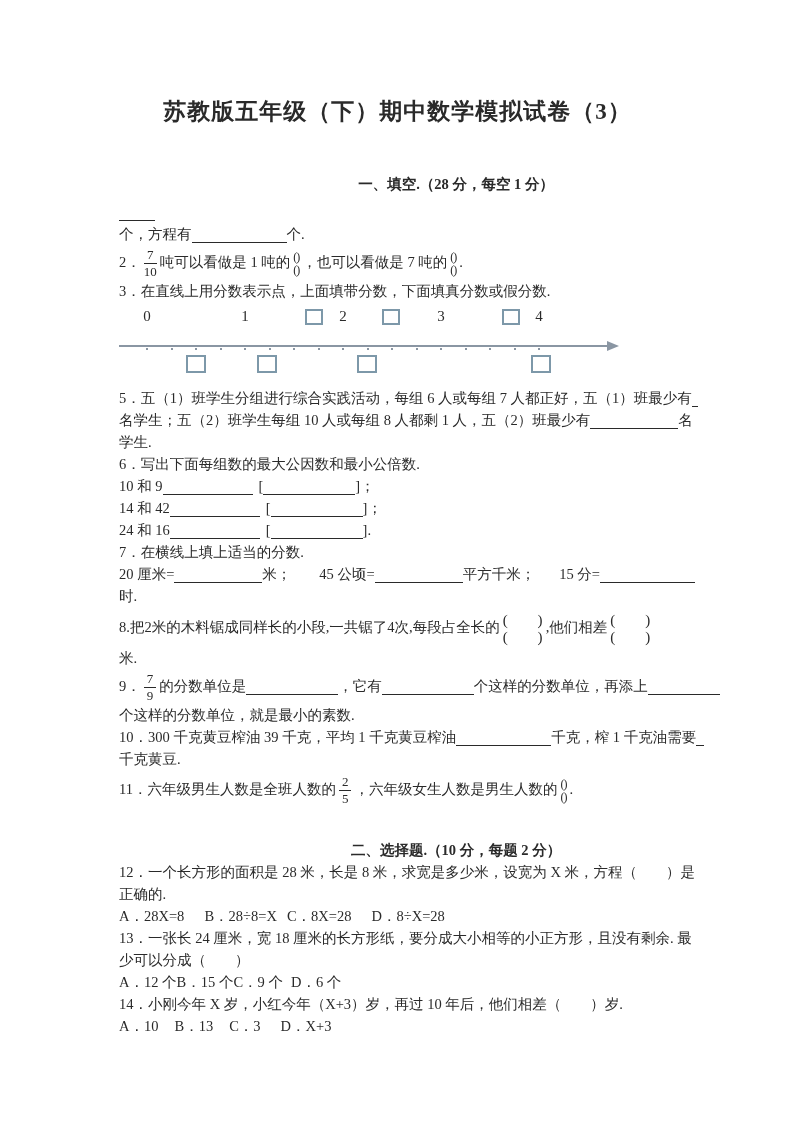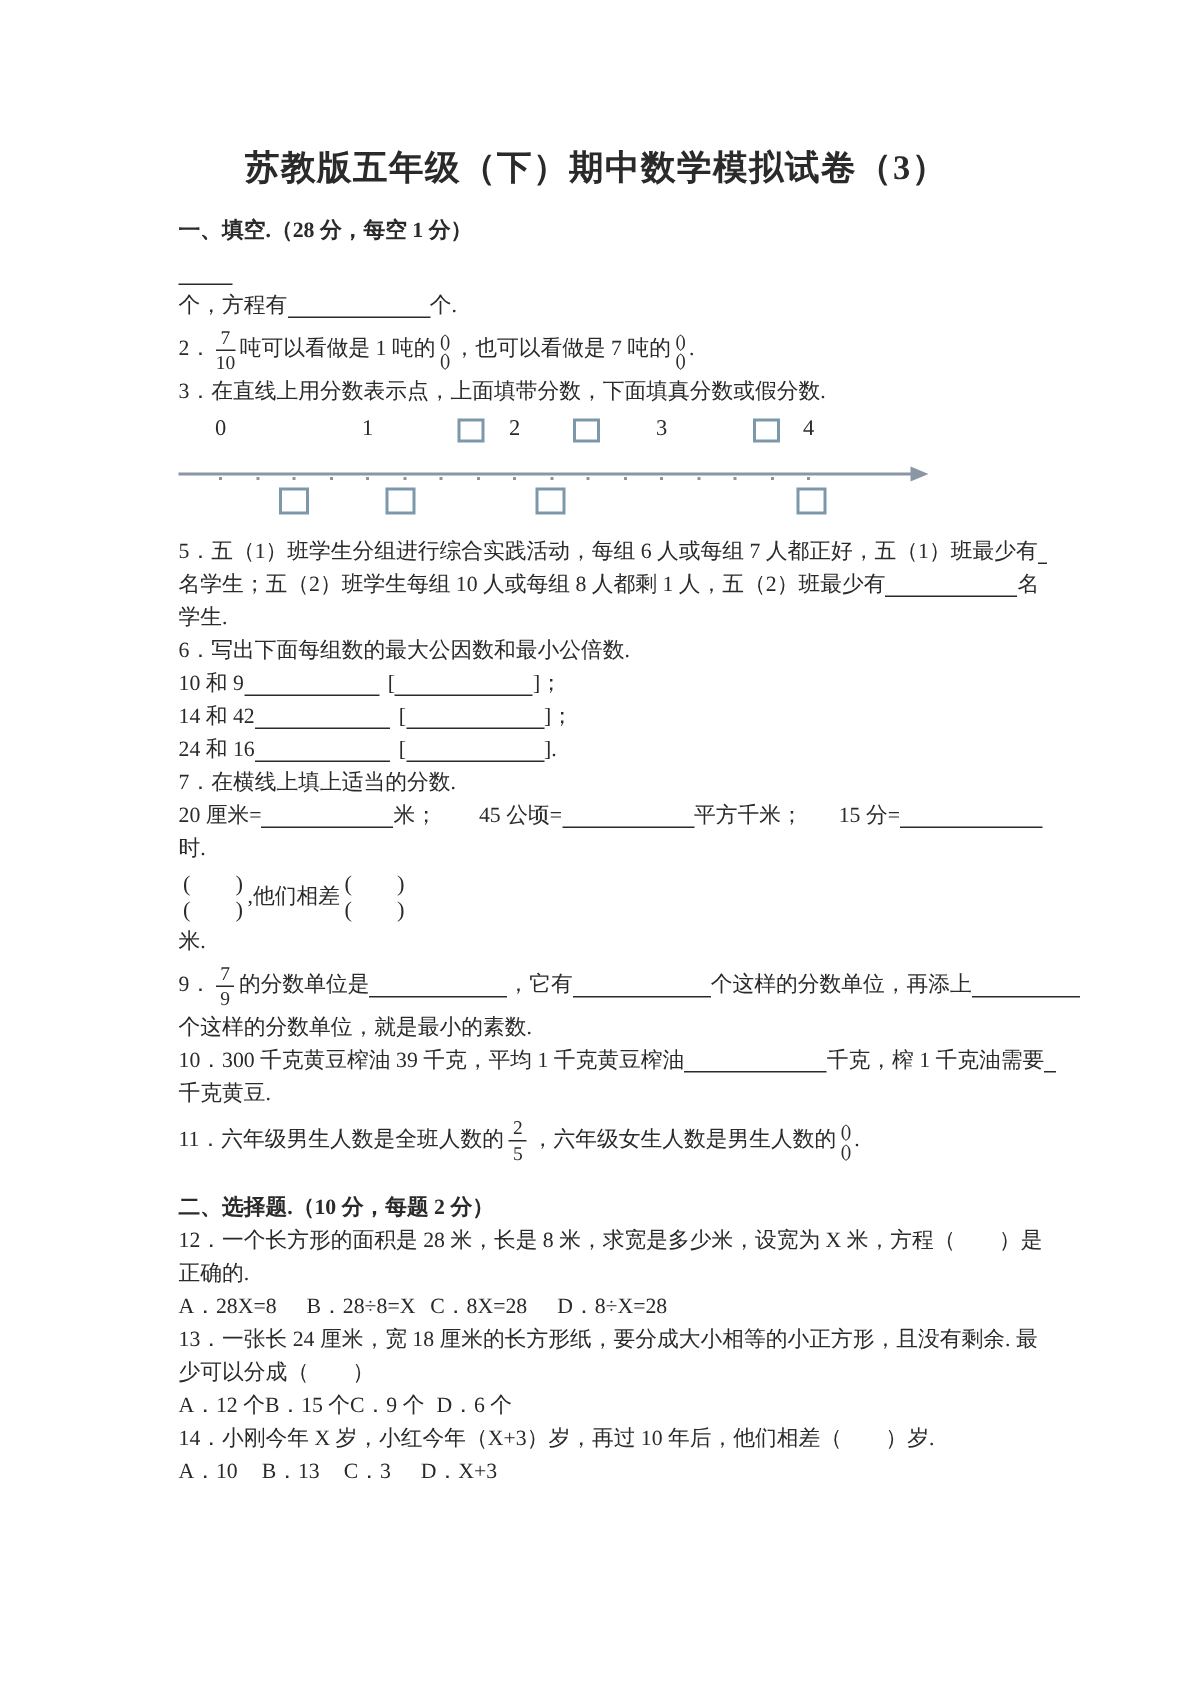--- a/index.html
+++ b/index.html
@@ -4,23 +4,23 @@
 <style>
   html,body{margin:0;padding:0;}
   body{
     width:793px;height:1122px;box-sizing:border-box;
     background:#ffffff;color:#2a2a2a;
     padding:96px 0 0 119px;overflow:hidden;
     font-family:"Liberation Serif","DejaVu Serif",serif;
   }
   .title{
     width:557px;text-align:center;font-weight:bold;font-size:23px;
-    margin:0 0 16px 0;letter-spacing:1px;
+    margin:0 0 46px 0;letter-spacing:1px;
   }
-  .heading{font-weight:bold;font-size:14.5px;line-height:22px;white-space:nowrap;}
+  .heading{font-weight:bold;font-size:14.5px;line-height:22px;white-space:nowrap;text-align:center;}
   .line{font-size:14.5px;line-height:22px;white-space:nowrap;}
   .seg{}
   .u{display:inline-block;height:14px;border-bottom:1px solid #2a2a2a;vertical-align:-4px;}
   .sp{display:inline-block;height:1px;}
   .fr{display:inline-flex;flex-direction:column;align-items:center;vertical-align:middle;margin:0 3px;}
   .fr .fn,.fr .fd{text-align:center;}
   .fr.bar .fn,.fr.bar .fd{font-size:13px;line-height:14px;}
   .fr.bar .fn{border-bottom:1px solid #2a2a2a;padding:0 3px 1px;margin-bottom:1px;}
   .fr.pf .fn,.fr.pf .fd{font-size:12px;line-height:13px;letter-spacing:-1px;}
   .fr.big .fn,.fr.big .fd{font-size:15px;line-height:17px;}
@@ -33,21 +33,21 @@
   .nl-tick{position:absolute;top:41px;width:2px;height:2px;background:var(--line-color,#6f7d8a);}
   .nl-label{position:absolute;top:1px;font-size:15px;transform:translateX(-50%);}
   .nl-boxa{position:absolute;top:2px;width:14px;height:12px;border:2px solid var(--box-color,#7d98a9);background:#fff;}
   .nl-boxb{position:absolute;top:48px;width:16px;height:14px;border:2px solid var(--box-color,#7d98a9);background:#fff;}
   
   [data-name="q1-line1"]{margin-top:6px;}
   [data-name="q2-line"]{margin:3px 0 1px 0;}
   [data-name="q8-line1"]{margin:5px 0 1px 0;}
   [data-name="q9-line1"]{margin:3px 0 1px 0;}
   [data-name="q11-line"]{margin:5px 0 3px 0;}
-  [data-name="section2-heading"]{margin-top:18px;}
+  [data-name="section2-heading"]{margin-top:33px;}
   [data-name="q4-line"]{margin-top:2px;}
 </style>
 </head>
 <body data-name="exam-page" style="--box-color: #7d98a9; --line-color: #8a96a3; color: rgb(42, 42, 42);">
 
 <h1 class="title" data-name="page-title">苏教版五年级（下）期中数学模拟试卷（3）</h1>
 <div id="content" data-name="exam-content">
     <div class="heading" data-name="section1-heading">一、填空.（28 分，每空 1 分）</div>
     <div class="line" data-name="q1-line1"><span class="u" data-name="blank-underline" style="width: 36px;"></span></div>
     <div class="line" data-name="q1-line2"><span class="seg" data-name="text-run">个，方程有</span><span class="u" data-name="blank-underline" style="width: 95px;"></span><span class="seg" data-name="text-run">个.</span></div>
@@ -98,21 +98,21 @@
     <div class="line" data-name="q5-line1"><span class="seg" data-name="text-run">5．五（1）班学生分组进行综合实践活动，每组 6 人或每组 7 人都正好，五（1）班最少有</span><span class="u" data-name="blank-underline" style="width: 6px;"></span></div>
     <div class="line" data-name="q5-line2"><span class="seg" data-name="text-run">名学生；五（2）班学生每组 10 人或每组 8 人都剩 1 人，五（2）班最少有</span><span class="u" data-name="blank-underline" style="width: 88px;"></span><span class="seg" data-name="text-run">名</span></div>
     <div class="line" data-name="q5-line3"><span class="seg" data-name="text-run">学生.</span></div>
     <div class="line" data-name="q6-line0"><span class="seg" data-name="text-run">6．写出下面每组数的最大公因数和最小公倍数.</span></div>
     <div class="line" data-name="q6-line1"><span class="seg" data-name="text-run">10 和 9</span><span class="u" data-name="blank-underline" style="width: 90px;"></span><span class="sp" data-name="spacer" style="width: 6px;"></span><span class="seg" data-name="text-run">[</span><span class="u" data-name="blank-underline" style="width: 92px;"></span><span class="seg" data-name="text-run">]；</span></div>
     <div class="line" data-name="q6-line2"><span class="seg" data-name="text-run">14 和 42</span><span class="u" data-name="blank-underline" style="width: 90px;"></span><span class="sp" data-name="spacer" style="width: 6px;"></span><span class="seg" data-name="text-run">[</span><span class="u" data-name="blank-underline" style="width: 92px;"></span><span class="seg" data-name="text-run">]；</span></div>
     <div class="line" data-name="q6-line3"><span class="seg" data-name="text-run">24 和 16</span><span class="u" data-name="blank-underline" style="width: 90px;"></span><span class="sp" data-name="spacer" style="width: 6px;"></span><span class="seg" data-name="text-run">[</span><span class="u" data-name="blank-underline" style="width: 92px;"></span><span class="seg" data-name="text-run">].</span></div>
     <div class="line" data-name="q7-line0"><span class="seg" data-name="text-run">7．在横线上填上适当的分数.</span></div>
     <div class="line" data-name="q7-line1"><span class="seg" data-name="text-run">20 厘米=</span><span class="u" data-name="blank-underline" style="width: 88px;"></span><span class="seg" data-name="text-run">米；</span><span class="sp" data-name="spacer" style="width: 28px;"></span><span class="seg" data-name="text-run">45 公顷=</span><span class="u" data-name="blank-underline" style="width: 88px;"></span><span class="seg" data-name="text-run">平方千米；</span><span class="sp" data-name="spacer" style="width: 24px;"></span><span class="seg" data-name="text-run">15 分=</span><span class="u" data-name="blank-underline" style="width: 95px;"></span></div>
     <div class="line" data-name="q7-line2"><span class="seg" data-name="text-run">时.</span></div>
-    <div class="line" data-name="q8-line1"><span class="fr big" data-name="paren-fraction">
+    <div class="line" data-name="q8-line1"><span class="seg" data-name="text-run">8.把2米的木料锯成同样长的小段,一共锯了4次,每段占全长的</span><span class="fr big" data-name="paren-fraction">
         <span class="fn" data-name="fraction-numerator">(　　)</span>
         <span class="fd" data-name="fraction-denominator">(　　)</span>
       </span><span class="seg" data-name="text-run">,他们相差</span><span class="fr big" data-name="paren-fraction">
         <span class="fn" data-name="fraction-numerator">(　　)</span>
         <span class="fd" data-name="fraction-denominator">(　　)</span>
       </span></div>
     <div class="line" data-name="q8-line2"><span class="seg" data-name="text-run">米.</span></div>
     <div class="line" data-name="q9-line1"><span class="seg" data-name="text-run">9．</span><span class="fr bar" data-name="fraction">
         <span class="fn" data-name="fraction-numerator">7</span>
         <span class="fd" data-name="fraction-denominator">9</span>

